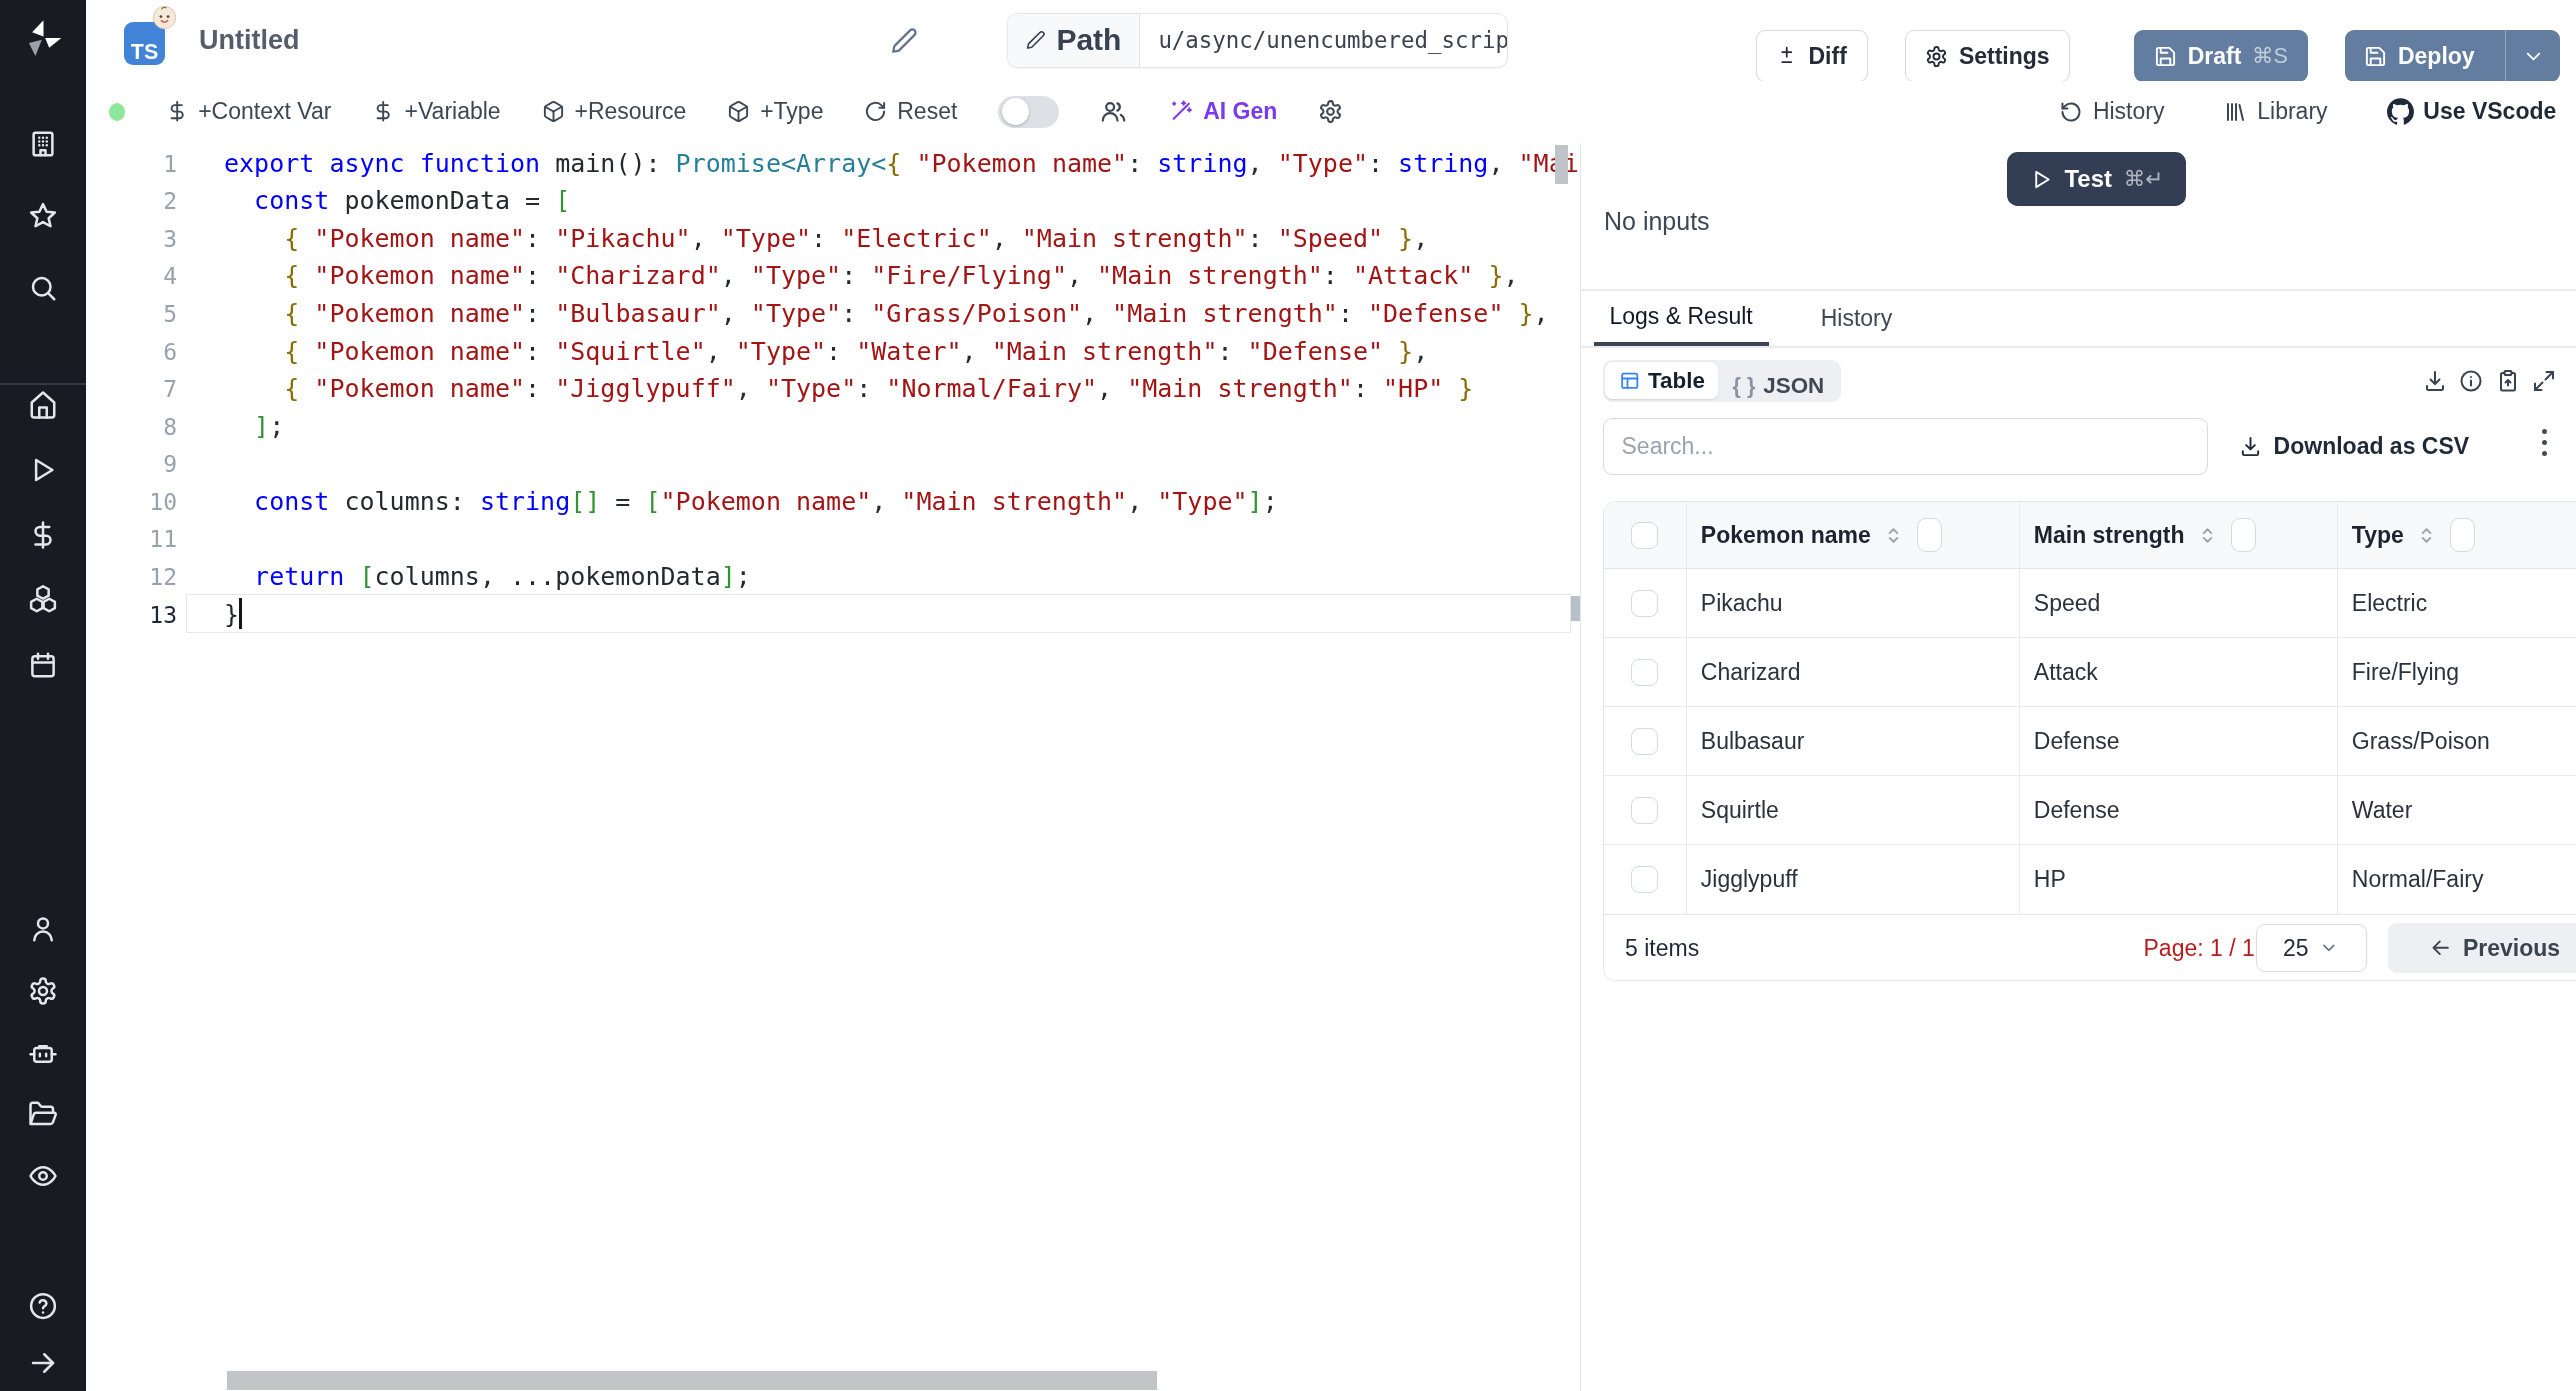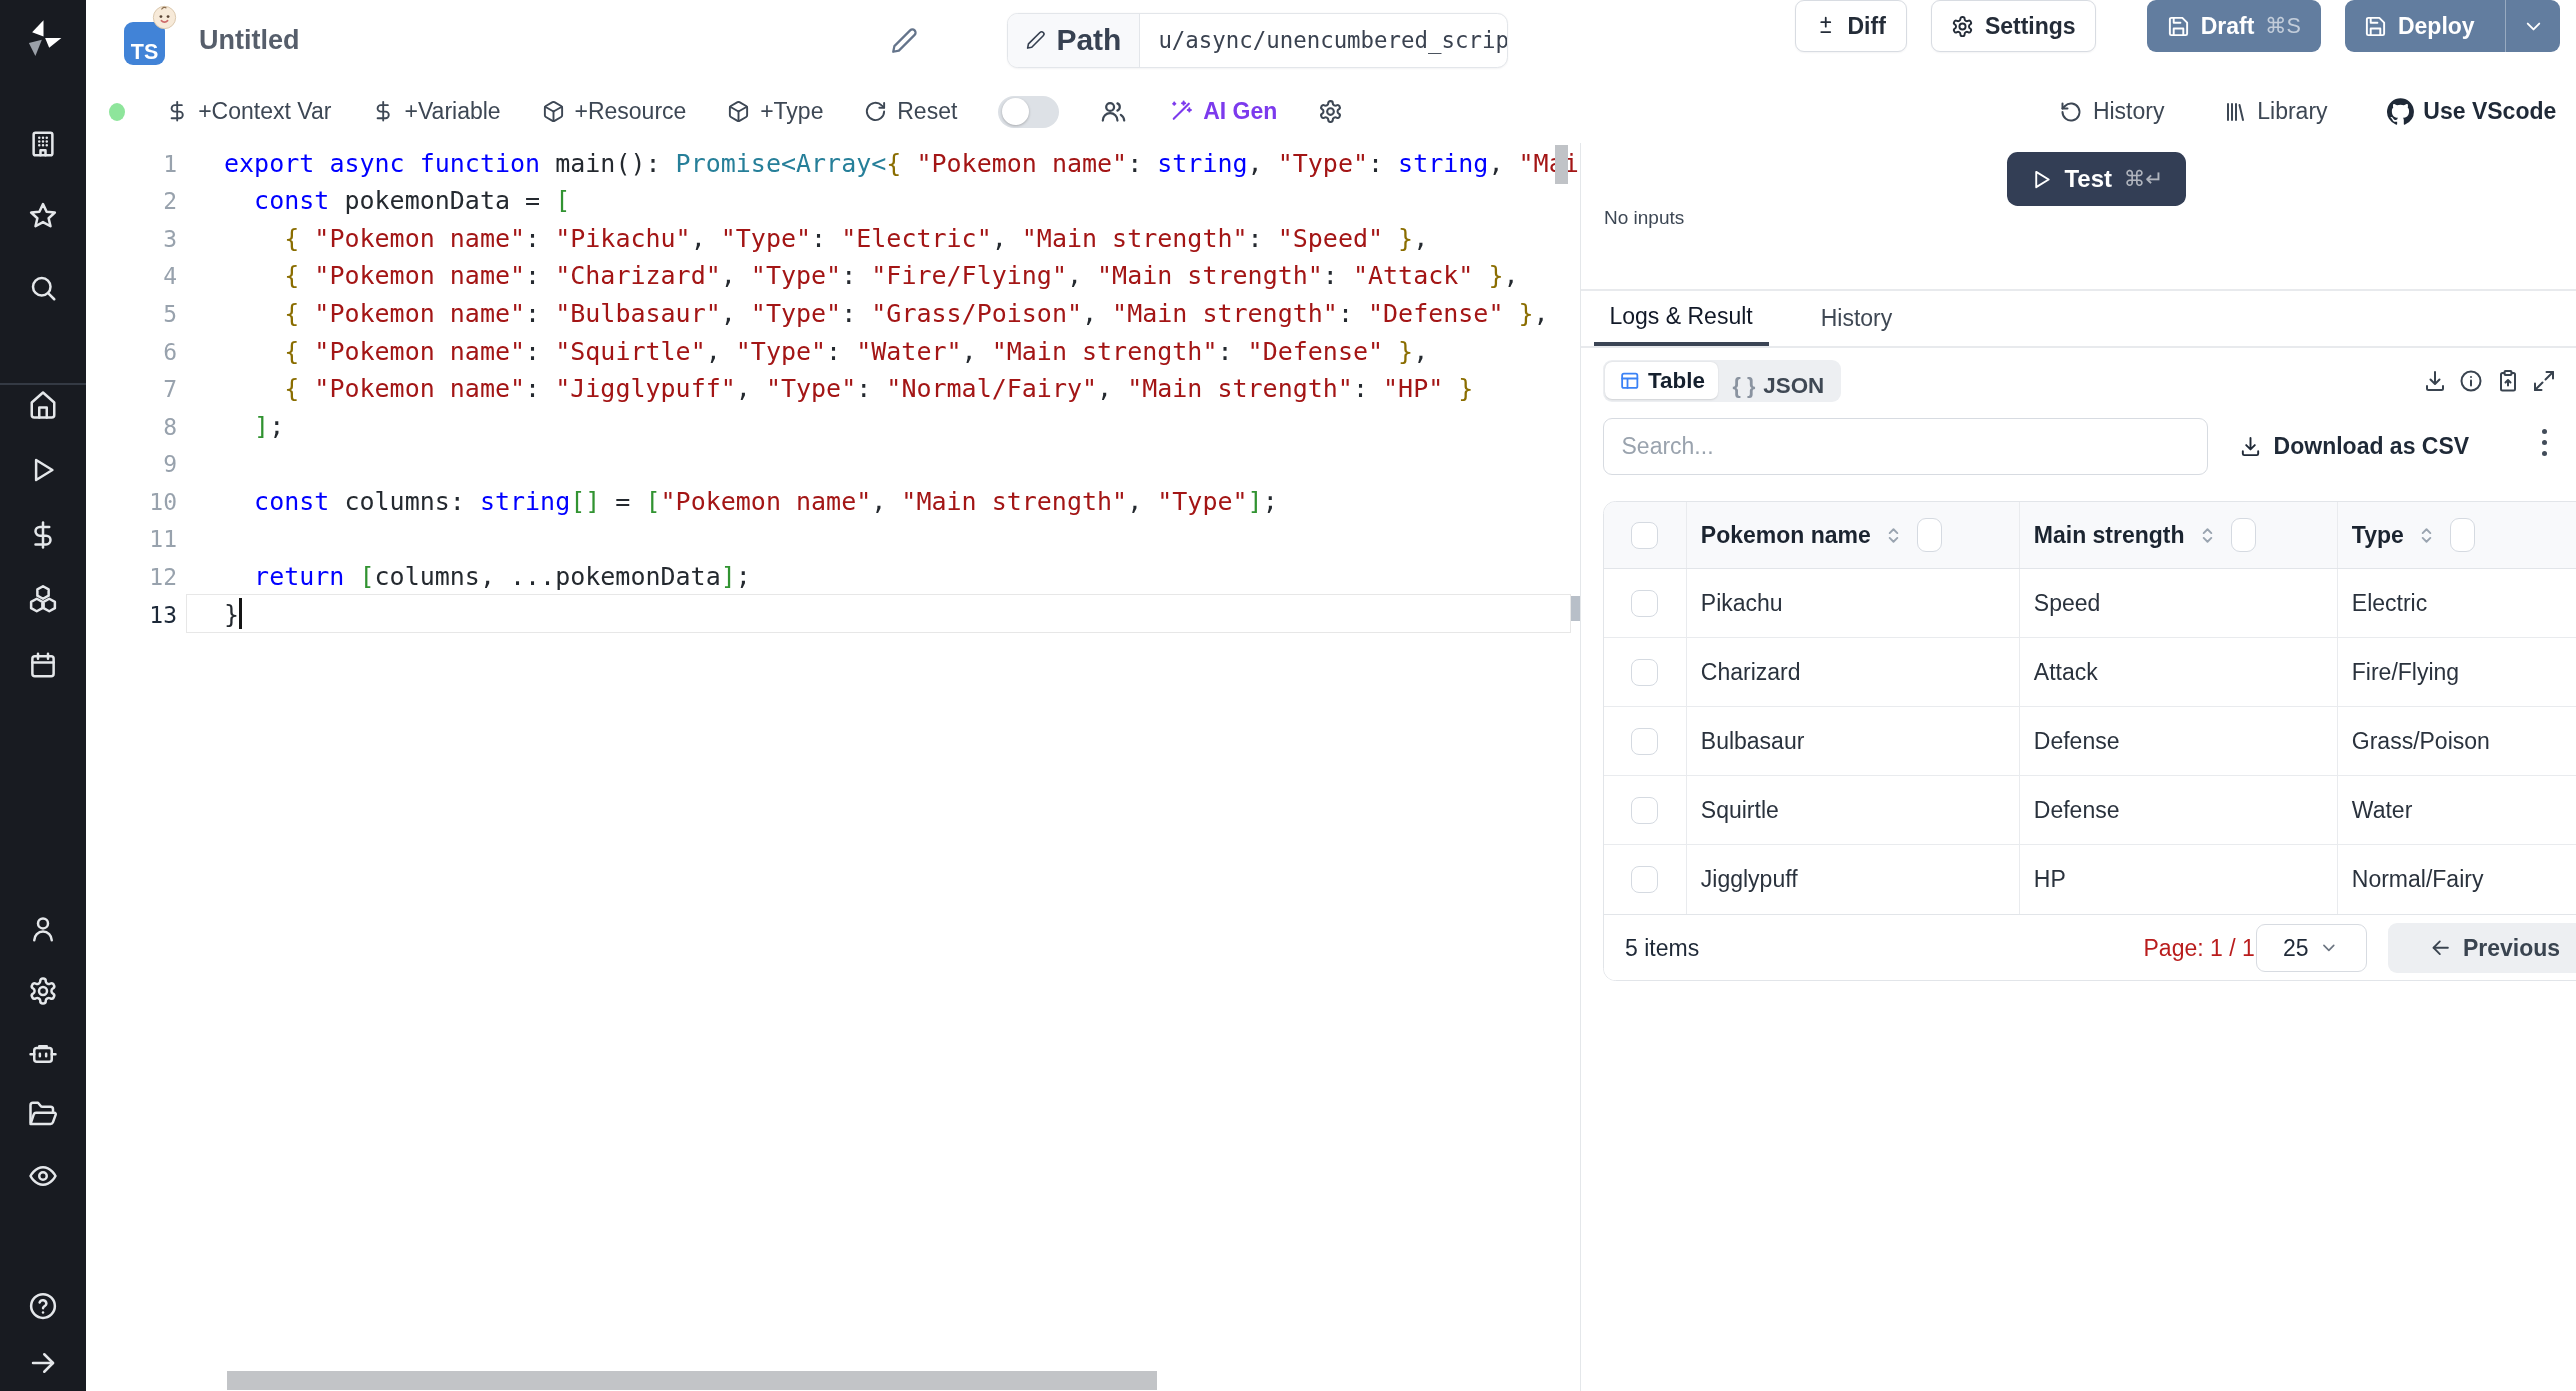--- a/index.html
+++ b/index.html
@@ -14,21 +14,21 @@
 
   
   .header { position:absolute; left:86px; top:0; width:2490px; height:81px; background:#fff; }
   .ts-badge { position:absolute; left:38px; top:22.4px; width:41px; height:43px; background:#4183d7; border-radius:9px; color:#fff; font-weight:700; font-size:21.5px; display:flex; align-items:flex-end; justify-content:center; padding-bottom:0; }
   .face { position:absolute; left:66px; top:4.5px; }
   .title { position:absolute; left:113px; top:0; height:81px; display:flex; align-items:center; font-size:27px; font-weight:600; color:#565e6b; }
   .lone-pencil { position:absolute; left:805px; top:27px; color:#64748b; cursor:pointer; }
   .path-box { position:absolute; left:921px; top:12.5px; width:501px; height:55px; border:1.8px solid #e3e6ea; border-radius:10.7px; display:flex; align-items:stretch; background:#fff; box-shadow:0 0.9px 1.8px rgba(16,24,40,.05); overflow:hidden; }
   .path-label { display:flex; align-items:center; gap:10.7px; padding:0 18px; background:#f8f9fb; border-right:1.8px solid #e3e6ea; color:#374151; font-size:30px; font-weight:600; }
   .path-value { display:flex; align-items:center; padding:0 18px; font-family:"DejaVu Sans Mono",monospace; font-size:22.4px; color:#3a4250; }
-  .hbtns { position:absolute; right:16px; top:0; height:52px; display:flex; gap:24px; }
+  .hbtns { position:absolute; right:16px; top:30px; height:52px; display:flex; gap:37px; }
   .btn { height:52px; border-radius:9px; display:flex; align-items:center; gap:10.7px; padding:0 19.7px; font-size:23px; font-weight:600; cursor:pointer; }
   .btn-white { background:#fff; border:1.8px solid #d8dce2; color:#242c38; box-shadow:0 0.9px 1.8px rgba(16,24,40,.05); }
   .btn-slate { background:#627d9f; color:#fff; }
   .kbd { font-weight:500; opacity:.62; font-size:21.5px; }
   .deploy { padding:0; }
   .deploy-main { display:flex; align-items:center; gap:10.7px; padding:0 19.7px; height:100%; }
   .deploy-caret { width:55px; height:100%; border-left:1.8px solid rgba(255,255,255,.35); display:flex; align-items:center; justify-content:center; }
   .mgap { margin-left:27px; }
 
   
@@ -51,21 +51,21 @@
   .curline { position:absolute; left:100px; width:1385px; top:451px; height:39px; border:1.8px solid #e7e7e7; }
   .cursor { position:absolute; left:153px; top:455px; width:2.7px; height:31px; background:#151515; }
   .vscroll { position:absolute; right:12.5px; top:1.8px; width:12.5px; height:39px; background:#c0c3c7; }
   .rmark { position:absolute; right:0; top:453px; width:9px; height:25px; background:#9aa4b1; opacity:.7; }
   .hscroll { position:absolute; left:141px; bottom:1.8px; width:930px; height:19.7px; background:#c2c4c7; }
 
   
   .rpanel { position:absolute; left:1580px; top:143px; width:996px; height:1249px; background:#fff; border-left:1.8px solid #e4e7ea; overflow:hidden; }
   .test-btn { position:absolute; left:426px; top:9px; width:179px; height:54px; border-radius:10.7px; background:#333e55; color:#fff; display:flex; align-items:center; justify-content:center; gap:11.6px; cursor:pointer; }
   .test-btn .lbl { font-size:24px; font-weight:700; }
-  .no-inputs { position:absolute; left:23px; top:64px; font-size:19px; color:#3d4754; }
+  .no-inputs { position:absolute; left:23px; top:64px; font-size:25px; color:#3d4754; }
   .hr1 { position:absolute; left:0; top:146px; width:100%; height:1.8px; background:#e8eaed; }
   .tabs { position:absolute; left:0; top:148px; height:55px; width:100%; display:flex; align-items:stretch; }
   .tab { display:flex; align-items:center; padding:0 16px; font-size:23px; cursor:pointer; }
   .tab.active { margin-left:12.5px; color:#111827; font-weight:500; border-bottom:4.5px solid #3b4555; }
   .tab.idle { margin-left:36px; color:#3f4854; }
   .hr2 { position:absolute; left:0; top:203px; width:100%; height:1.8px; background:#e8eaed; }
 
   .seg { position:absolute; left:21.5px; top:217px; height:42px; background:#edeff2; border-radius:9px; display:flex; align-items:flex-end; padding:2.7px; }
   .seg-on { height:37px; background:#fff; border-radius:7.2px; box-shadow:0 0.9px 1.8px rgba(0,0,0,.12); display:flex; align-items:center; gap:8px; padding:0 13.4px; font-size:22.4px; font-weight:600; color:#15202e; cursor:pointer; }
   .seg-off { display:flex; align-items:center; gap:8px; padding:0 14.3px; font-size:22.4px; font-weight:600; color:#3f4854; cursor:pointer; }

